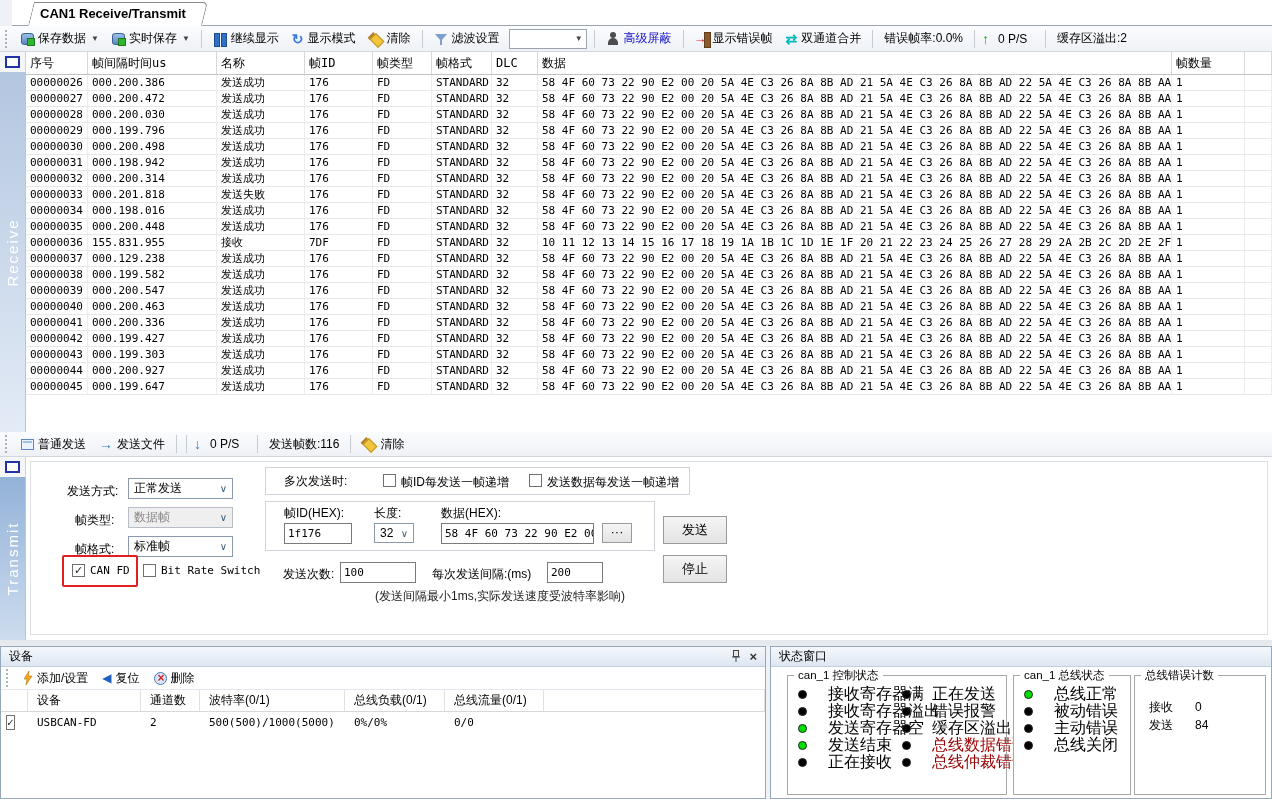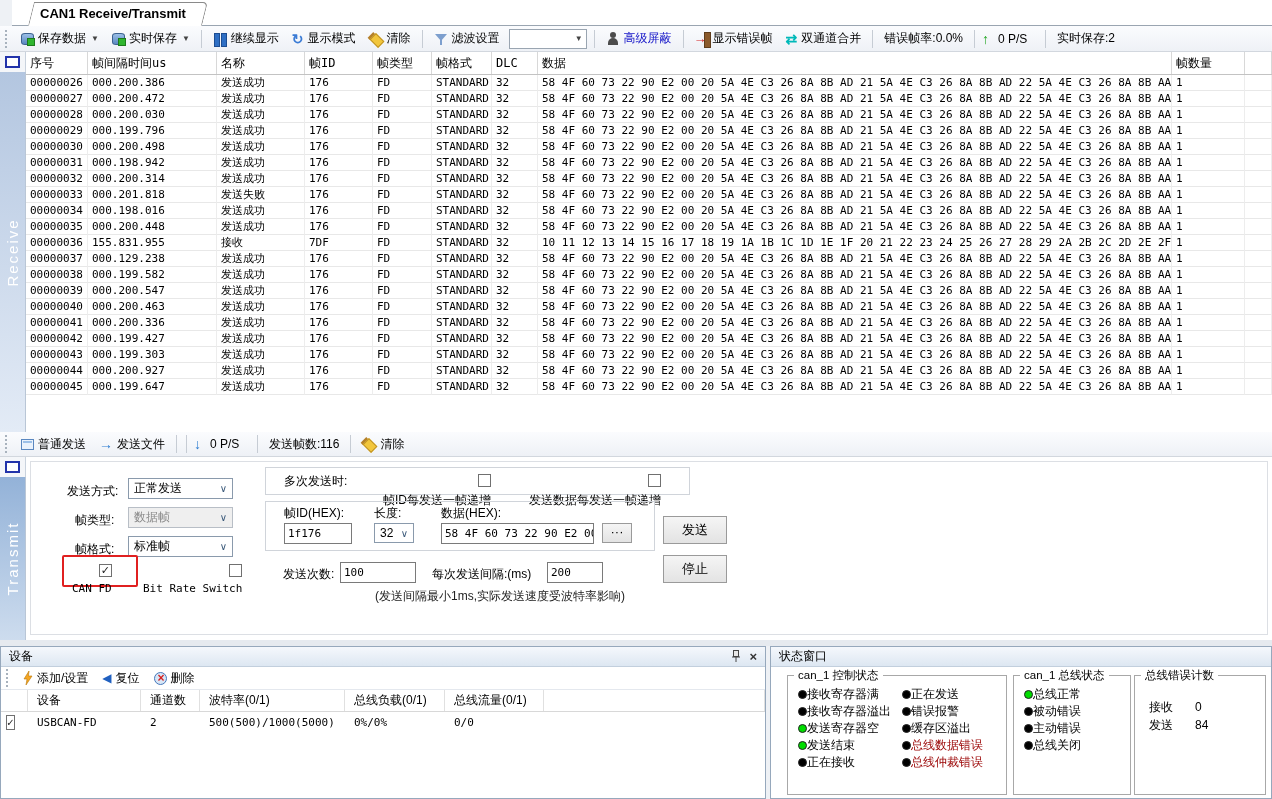--- a/index.html
+++ b/index.html
@@ -66,21 +66,21 @@
   .rx-row > div { border-right:1px solid #ededed; border-bottom:1px solid #e8e8e8; padding-left:4px; overflow:hidden; white-space:nowrap; }
 
   
   #transmit { position:absolute; left:0; top:457px; width:1272px; height:183px; background:#fff; }
   #tx-frame { position:absolute; left:30px; top:4px; width:1238px; height:174px; border:1px solid #dcdfe4; }
   .lbl { position:absolute; white-space:nowrap; line-height:20px; }
   .combo { position:absolute; height:21px; border:1px solid #8a9aac; background:#fff; display:flex; align-items:center; justify-content:space-between; padding:0 5px; font-size:12px; }
   .combo .chev { color:#3c5a7a; font-size:10px; }
   .combo.disabled { background:#efefef; color:#8a8a8a; border-color:#b8bec6; }
   .groupbox { position:absolute; border:1px solid #d0d4da; }
-  .cb { position:absolute; display:flex; align-items:flex-end; gap:5px; white-space:nowrap;flex-direction:column; }
+  .cb { position:absolute; display:flex; align-items:flex-start; gap:5px; white-space:nowrap; }
   .cbbox { width:13px; height:13px; border:1px solid #707070; background:#fff; line-height:11px; text-align:center; font-size:11px; color:#222; flex:0 0 auto; }
   .txt-input { position:absolute; height:21px; border:1px solid #7a7a7a; background:#fff; font-family:"DejaVu Sans Mono",monospace; font-size:11px; padding:0 3px; line-height:19px; overflow:hidden; white-space:nowrap; }
   .push-btn { position:absolute; border:1px solid #9a9a9a; background:linear-gradient(#f5f5f5,#e3e3e3); text-align:center; font-size:13px; }
   .redbox { position:absolute; border:2px solid #e02020; border-radius:2px; }
   #tx-note { position:absolute; left:285px; top:131px; width:430px; text-align:center; color:#222; }
 
   
   #splitter { position:absolute; left:0; top:640px; width:1272px; height:6px; background:#e6eaef; }
 
   
@@ -97,21 +97,21 @@
   .ico-bolt { width:10px; height:14px; }
   .dev-grid { display:grid; grid-template-columns:27px 113px 59px 145px 100px 99px 1fr; }
   #dev-head { height:22px; line-height:21px; border-bottom:1px solid #d8d8d8; }
   #dev-head > div { border-right:1px solid #e0e0e0; padding-left:9px; white-space:nowrap; overflow:hidden; }
   #dev-row { height:23px; line-height:22px; font-family:"DejaVu Sans Mono",monospace; font-size:11px; }
   #dev-row > div { padding-left:9px; white-space:nowrap; overflow:hidden; }
   #dev-row .cbbox { margin:4px 0 0 5px; }
 
   .statbox { position:absolute; border:1px solid #a8a8a8; background:#fff; }
   .statbox .legend { position:absolute; top:-8px; left:6px; background:#fff; padding:0 4px; font-size:11.5px; white-space:nowrap; }
-  .led-line { display:flex; align-items:center; gap:0; height:17px; white-space:nowrap; font-size:12px; }
+  .led-line { display:flex; align-items:center; gap:21px; height:17px; white-space:nowrap; font-size:16px; }
   .led { width:9px; height:9px; border-radius:50%; border:1px solid #222; flex:0 0 auto; }
   .err-line { display:flex; gap:22px; height:18px; align-items:center; padding-left:14px; }
 </style>
 </head>
 <body>
 
 <div id="tabbar">
   <div class="tab">
     <span>CAN1 Receive/Transmit</span>
   </div>
@@ -163,21 +163,21 @@
   <div class="tbtn">
     <span class="swap-ico">⇄</span>
     <span>双通道合并</span>
   </div>
   <div class="sep"></div>
   <div class="stat">错误帧率:0.0%</div>
   <div class="sep"></div>
   <span class="arrow-up">↑</span>
   <div class="stat" style="min-width:44px;">0 P/S</div>
   <div class="sep"></div>
-  <div class="stat">实时保存:2</div>
+  <div class="stat">缓存区溢出:2</div>
 </div>
 
 <div id="receive">
   <div class="vstrip">
     <div class="strip-iconbox">
       <span class="winbox"></span>
     </div>
     <div class="strip-grad">
       <span class="strip-label">Receive</span>
     </div>

